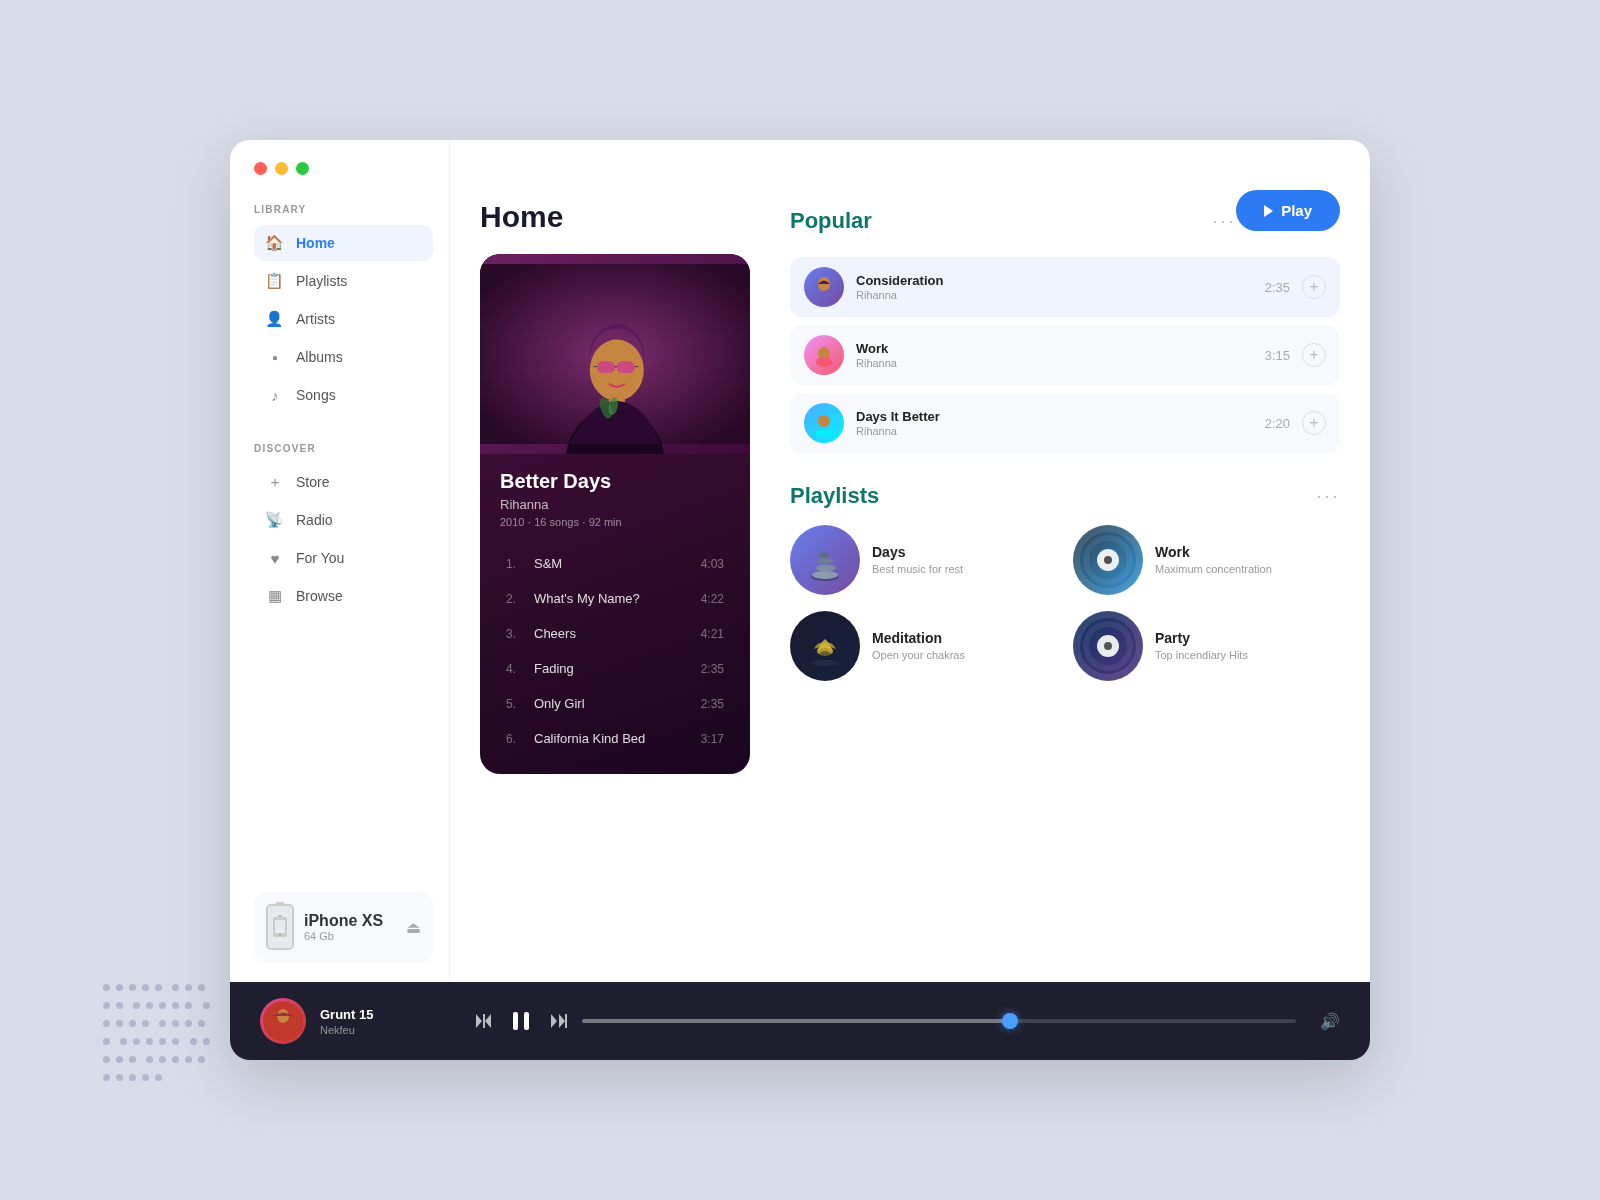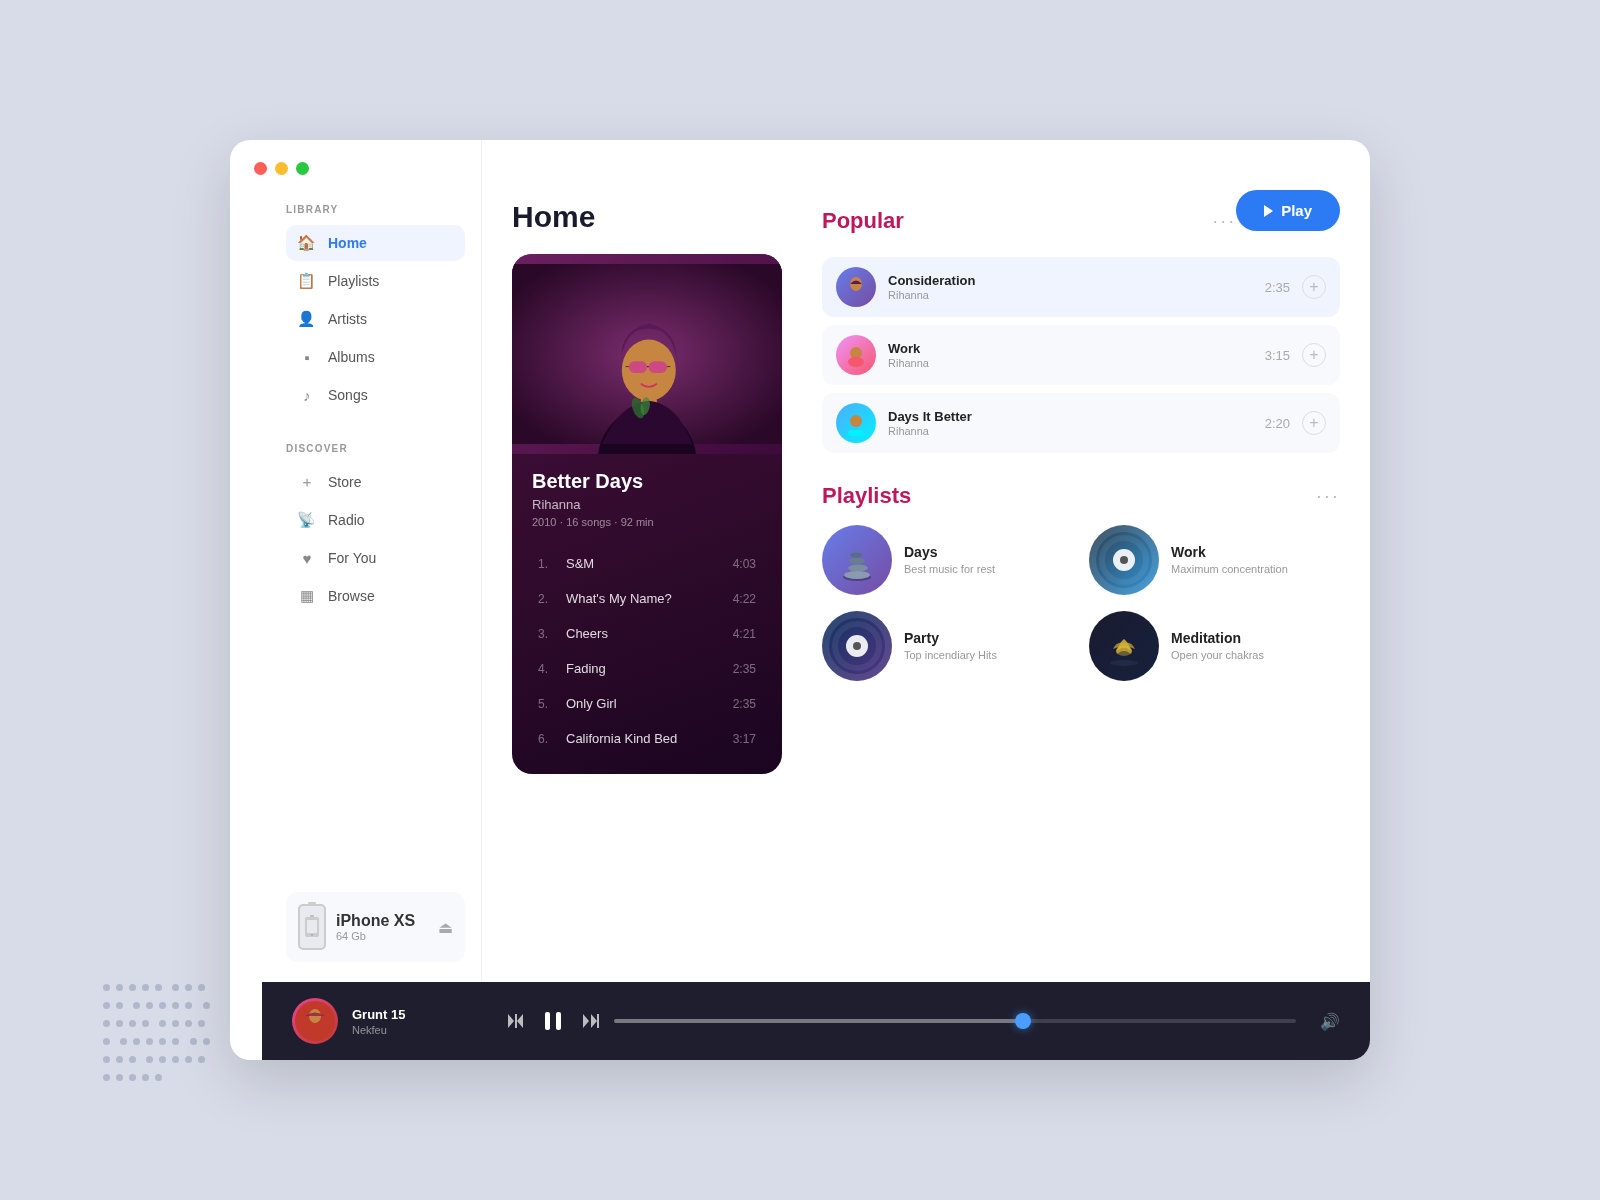--- a/index.html
+++ b/index.html
@@ -33,21 +33,20 @@
     .app-window {
       width: 1140px;
       height: 920px;
       background: #ffffff;
       border-radius: 20px;
       box-shadow: 0 20px 60px rgba(0,0,0,0.15);
       display: flex;
       flex-direction: column;
       overflow: hidden;
       position: relative;
-      padding-left: 32px;
     }
 
     
     .traffic-lights {
       position: absolute;
       top: 22px;
       left: 24px;
       display: flex;
       gap: 8px;
       z-index: 10;
@@ -282,21 +281,21 @@
     .section-header {
       display: flex;
       align-items: center;
       justify-content: space-between;
       margin-bottom: 16px;
       margin-top: 8px;
     }
     .section-title {
       font-size: 22px;
       font-weight: 700;
-      color: #be185d;
+      color: #0f766e;
     }
     .more-options {
       color: #bbb;
       font-size: 18px;
       cursor: pointer;
       letter-spacing: 2px;
     }
 
     
     .popular-list { margin-bottom: 30px; }
@@ -773,48 +772,48 @@
                 <circle cx="35" cy="35" r="22" fill="none" stroke="rgba(255,255,255,0.07)" stroke-width="6"></circle>
               </svg>
             </div>
             <div class="playlist-info">
               <div class="plist-name">Work</div>
               <div class="plist-desc">Maximum concentration</div>
             </div>
           </div>
 
           <div class="playlist-item">
-            <div class="playlist-cover party">
-              <div class="playlist-cover-inner"></div>
-              <svg width="70" height="70" viewBox="0 0 70 70" style="position:absolute;top:0;left:0;">
-                <circle cx="35" cy="35" r="32" fill="none" stroke="rgba(255,255,255,0.1)" stroke-width="8"></circle>
-                <circle cx="35" cy="35" r="22" fill="none" stroke="rgba(255,255,255,0.07)" stroke-width="6"></circle>
-              </svg>
-            </div>
-            <div class="playlist-info">
-              <div class="plist-name">Party</div>
-              <div class="plist-desc">Top incendiary Hits</div>
-            </div>
-          </div>
-
-          <div class="playlist-item">
             <div class="playlist-cover meditation">
               <svg width="50" height="50" viewBox="0 0 50 50">
 
                 <ellipse cx="25" cy="30" rx="8" ry="5" fill="#c8a830" opacity="0.9"></ellipse>
                 <path d="M25 18 Q20 22 18 30 Q22 26 25 27 Q28 26 32 30 Q30 22 25 18Z" fill="#e0c040" opacity="0.8"></path>
                 <path d="M25 22 Q18 20 14 28 Q20 25 25 27Z" fill="#d4b030" opacity="0.7"></path>
                 <path d="M25 22 Q32 20 36 28 Q30 25 25 27Z" fill="#d4b030" opacity="0.7"></path>
                 <circle cx="25" cy="38" r="8" fill="#16213e" opacity="0.5"></circle>
                 <ellipse cx="25" cy="42" rx="14" ry="3" fill="rgba(255,255,255,0.05)"></ellipse>
               </svg>
             </div>
             <div class="playlist-info">
               <div class="plist-name">Meditation</div>
               <div class="plist-desc">Open your chakras</div>
+            </div>
+          </div>
+
+          <div class="playlist-item">
+            <div class="playlist-cover party">
+              <div class="playlist-cover-inner"></div>
+              <svg width="70" height="70" viewBox="0 0 70 70" style="position:absolute;top:0;left:0;">
+                <circle cx="35" cy="35" r="32" fill="none" stroke="rgba(255,255,255,0.1)" stroke-width="8"></circle>
+                <circle cx="35" cy="35" r="22" fill="none" stroke="rgba(255,255,255,0.07)" stroke-width="6"></circle>
+              </svg>
+            </div>
+            <div class="playlist-info">
+              <div class="plist-name">Party</div>
+              <div class="plist-desc">Top incendiary Hits</div>
             </div>
           </div>
         </div>
       </div>
     </div>
   </div>
 
   <div class="player-bar">
     <div class="now-playing">
       <div class="now-playing-art">

